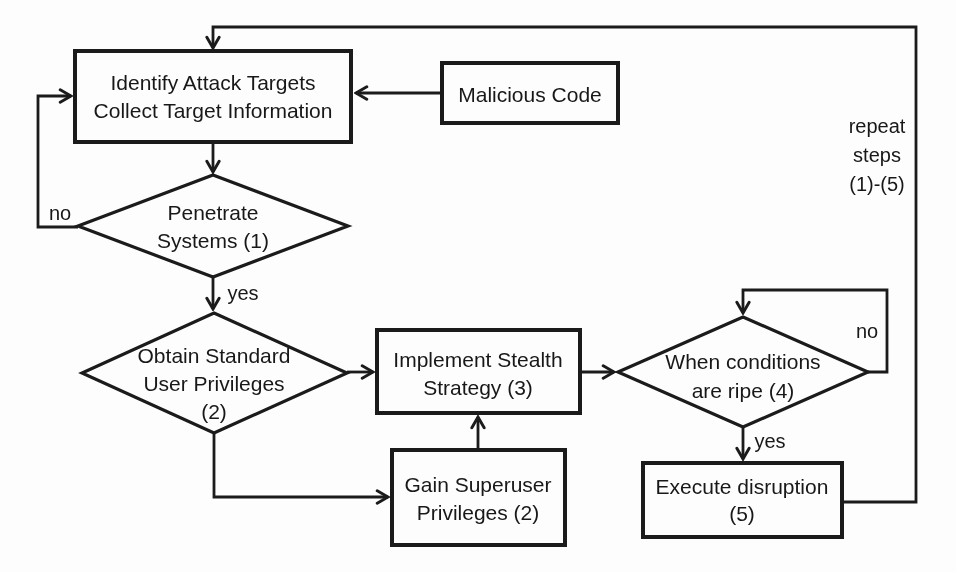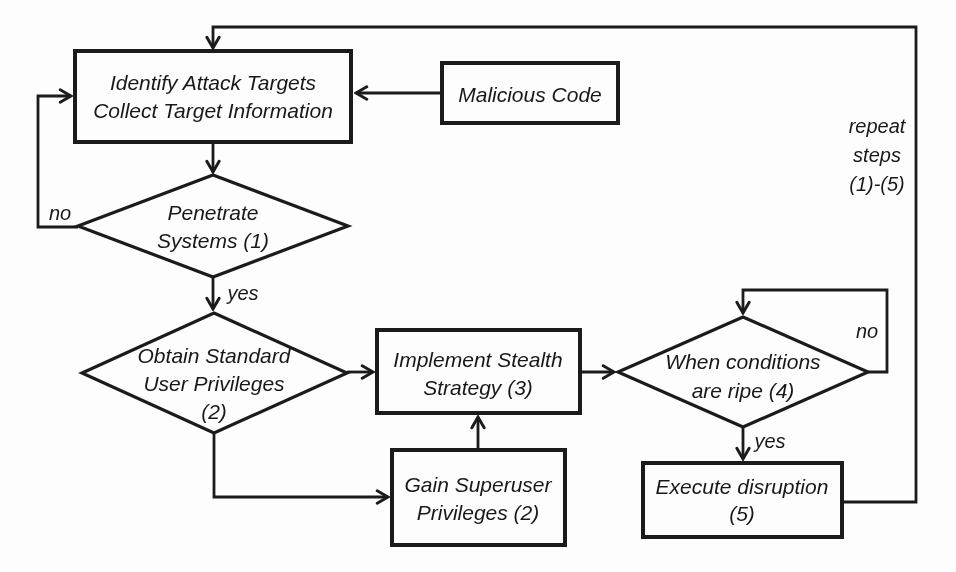--- a/index.html
+++ b/index.html
@@ -8,21 +8,20 @@
     background: #fdfdfd;
     width: 956px;
     height: 572px;
     overflow: hidden;
   }
   .stage {
     position: relative;
     width: 956px;
     height: 568px;
     font-family: "Liberation Sans", sans-serif;
-    font-style: italic;
   }
   svg { display: block; }
   .edge {
     fill: none;
     stroke: #1b1b1b;
     stroke-width: 2.8;
     stroke-linejoin: miter;
     stroke-linecap: butt;
   }
   .node-rect {

